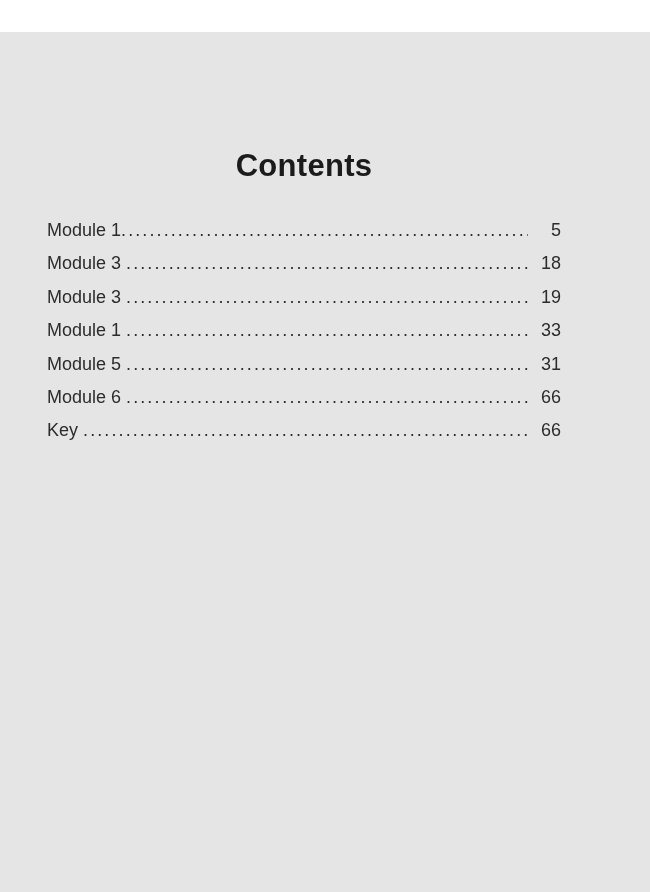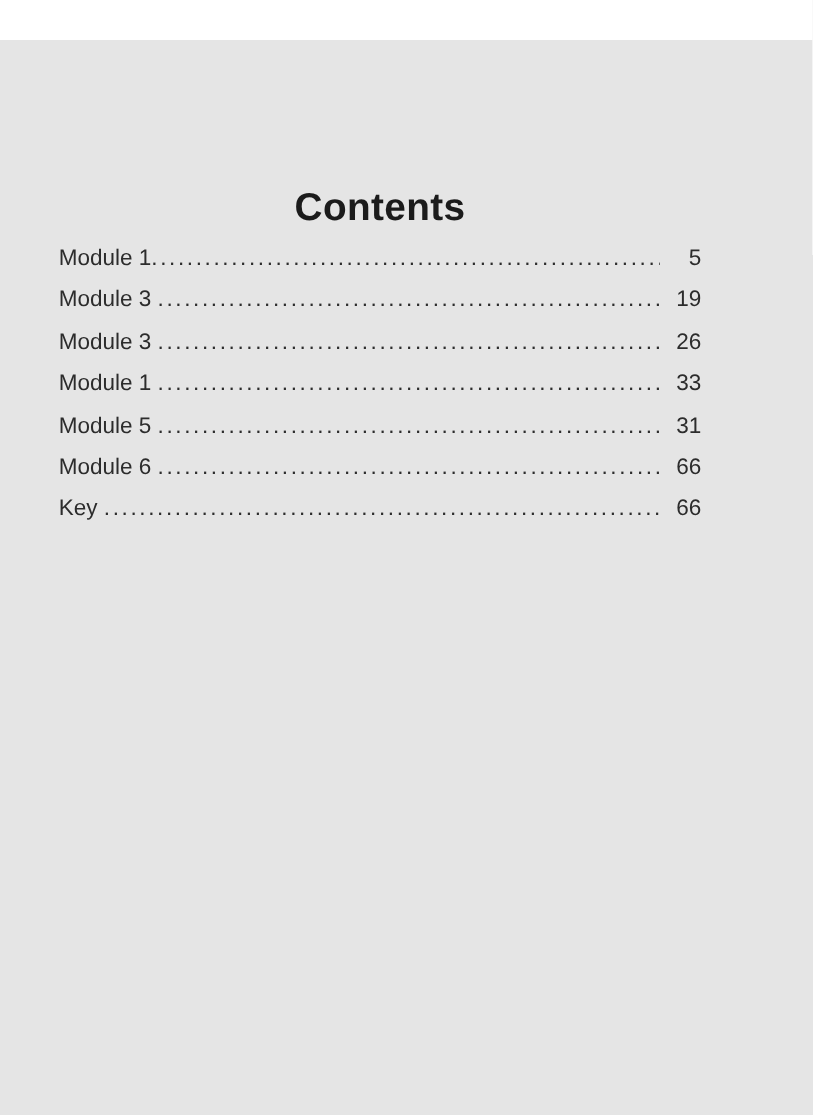--- a/index.html
+++ b/index.html
@@ -23,21 +23,21 @@
     width: 514px;
     text-align: center;
     font-size: 31px;
     line-height: 1;
     font-weight: 700;
     color: #1b1b1b;
     letter-spacing: 0.3px;
   }
   .toc {
     position: absolute;
-    top: 164px;
+    top: 188px;
     left: 47px;
     width: 514px;
   }
   .toc-row {
     display: flex;
     align-items: baseline;
     height: 33.4px;
     font-size: 18px;
     color: #2c2c2c;
   }
@@ -68,26 +68,26 @@
 
   <div class="toc">
       <div class="toc-row">
     <span class="toc-label">Module 1</span>
     <span class="toc-dots">........................................................................................................................</span>
     <span class="toc-page">5</span>
   </div>
       <div class="toc-row">
     <span class="toc-label">Module 3 </span>
     <span class="toc-dots">........................................................................................................................</span>
-    <span class="toc-page">19</span>
+    <span class="toc-page">18</span>
   </div>
       <div class="toc-row">
     <span class="toc-label">Module 3 </span>
     <span class="toc-dots">........................................................................................................................</span>
-    <span class="toc-page">26</span>
+    <span class="toc-page">19</span>
   </div>
       <div class="toc-row">
     <span class="toc-label">Module 1 </span>
     <span class="toc-dots">........................................................................................................................</span>
     <span class="toc-page">33</span>
   </div>
       <div class="toc-row">
     <span class="toc-label">Module 5 </span>
     <span class="toc-dots">........................................................................................................................</span>
     <span class="toc-page">31</span>

